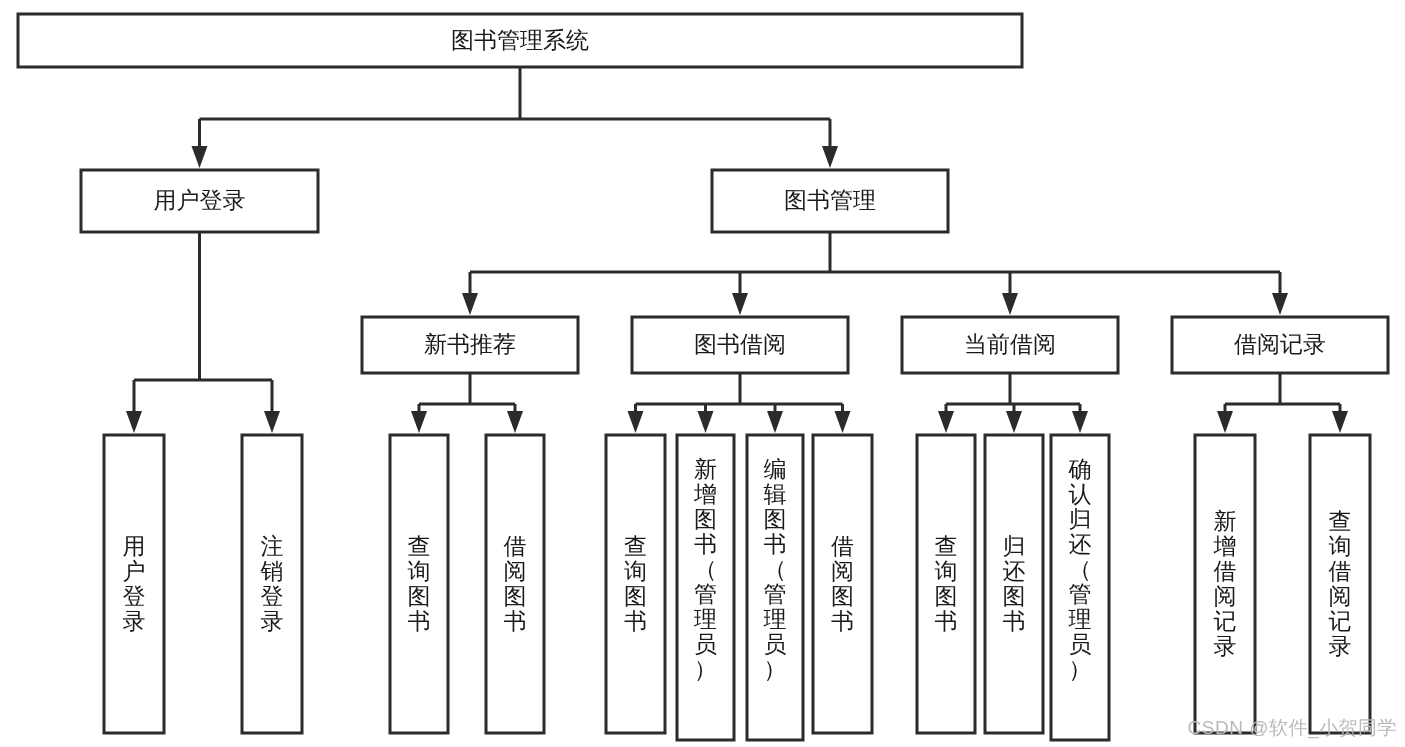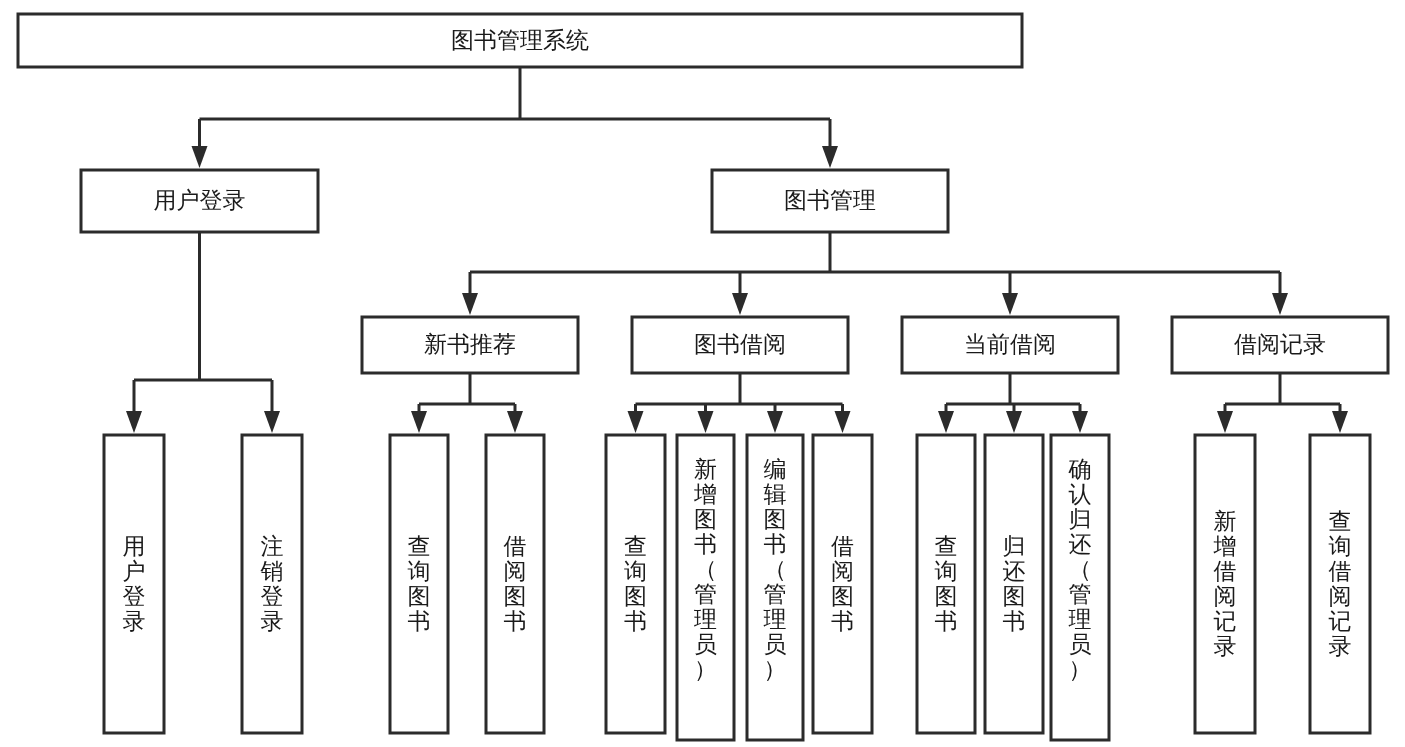--- a/index.html
+++ b/index.html
@@ -215,13 +215,14 @@
         <g>
           <rect x="1195" y="435" width="60" height="298" class="node-box"></rect>
           <text x="1225" class="node-label-v" y="528.5"><tspan x="1225" dy="0">新</tspan><tspan x="1225" dy="25">增</tspan><tspan x="1225" dy="25">借</tspan><tspan x="1225" dy="25">阅</tspan><tspan x="1225" dy="25">记</tspan><tspan x="1225" dy="25">录</tspan></text>
         </g>
         <g>
           <rect x="1310" y="435" width="60" height="298" class="node-box"></rect>
           <text x="1340" class="node-label-v" y="528.5"><tspan x="1340" dy="0">查</tspan><tspan x="1340" dy="25">询</tspan><tspan x="1340" dy="25">借</tspan><tspan x="1340" dy="25">阅</tspan><tspan x="1340" dy="25">记</tspan><tspan x="1340" dy="25">录</tspan></text>
         </g>
       </g>
   </svg>
+  <div class="watermark-text">CSDN @软件_小贺同学</div>
 </div>
 
 </body></html>

